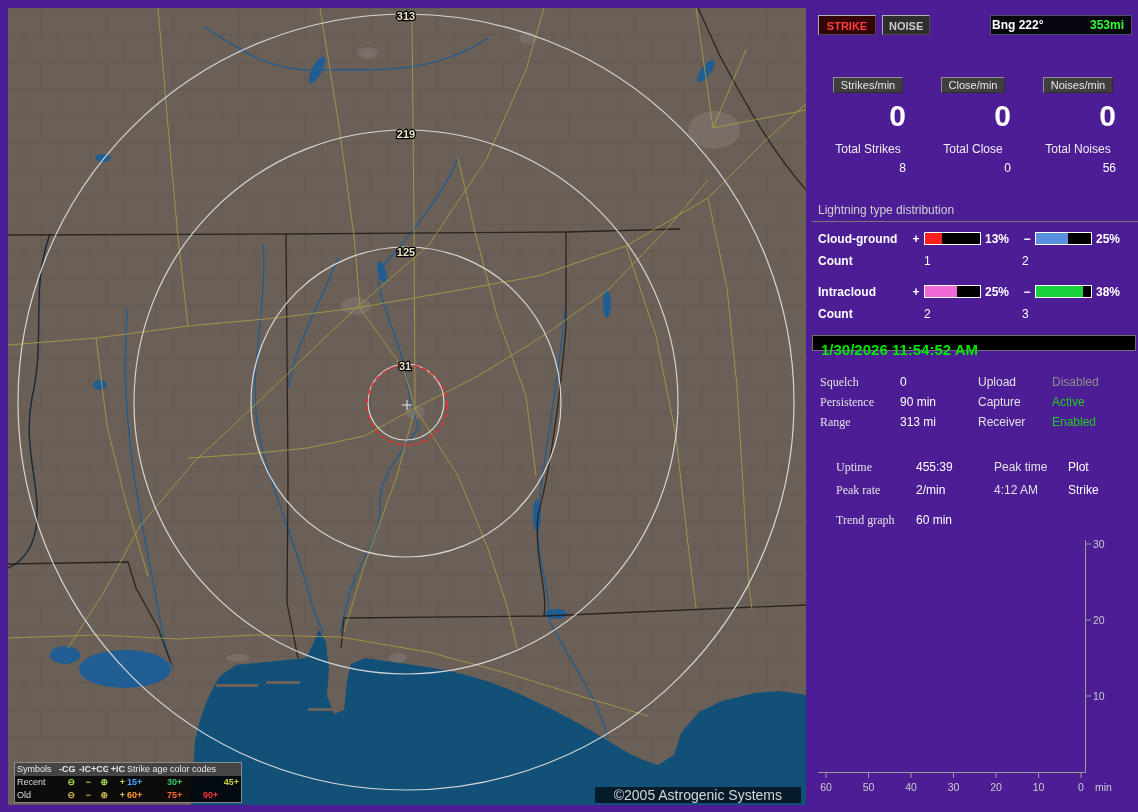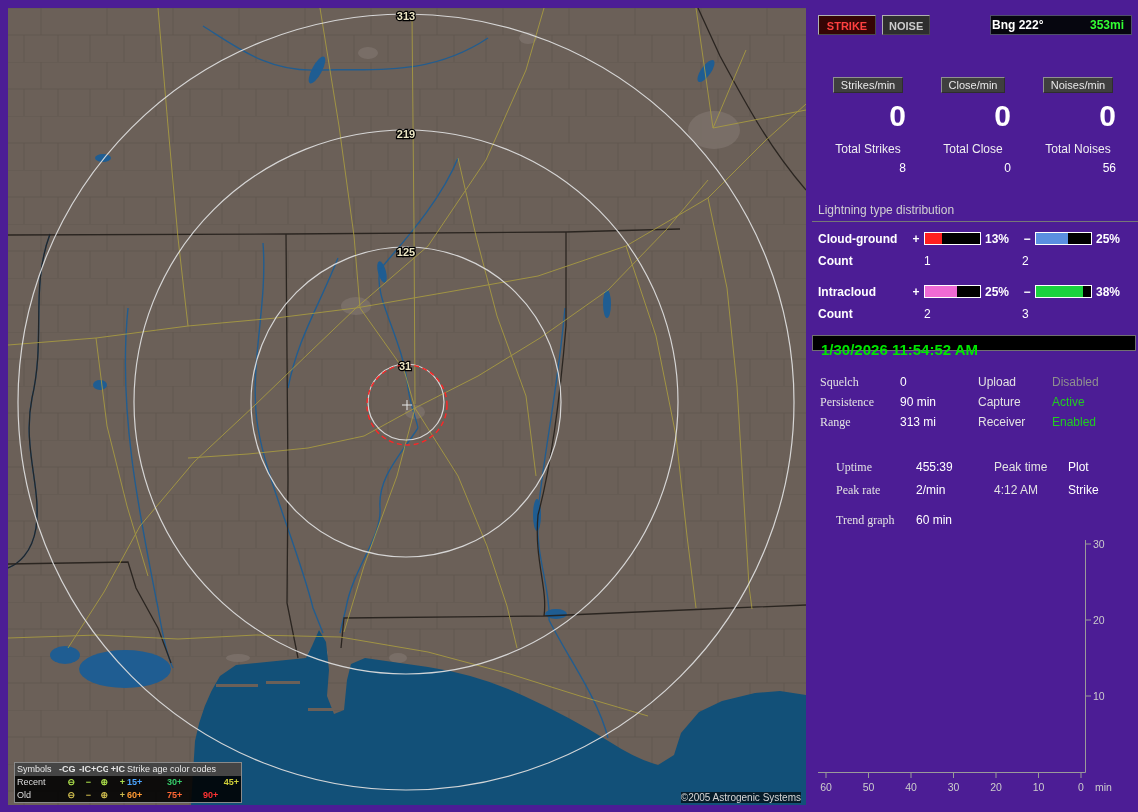--- a/index.html
+++ b/index.html
@@ -3,21 +3,21 @@
 <meta charset="utf-8">
 <style>
   html,body{margin:0;padding:0;background:#000;}
   .stage{position:relative;width:1138px;height:812px;background:#4c1d95;overflow:hidden;
          font-family:"Liberation Sans",sans-serif;color:#fff;}
   
   .map{position:absolute;left:8px;top:8px;width:798px;height:797px;background:#6b6058;overflow:hidden;}
   .map svg.map-canvas{position:absolute;left:0;top:0;}
   .map text.ring-label{fill:#ece6c4;font-size:11px;font-weight:bold;paint-order:stroke;stroke:#000;stroke-width:2.5px;
         font-family:"Liberation Sans",sans-serif;}
-  .credit{position:absolute;right:5px;bottom:2px;font-size:10px;color:#d6d6d6;background:rgba(0,0,0,.65);padding:0 0;}
+  .credit{position:absolute;right:5px;bottom:2px;font-size:14px;color:#d6d6d6;background:rgba(0,0,0,.65);padding:0 19px;}
   
   .legend{position:absolute;left:6px;bottom:2px;border:1px solid #8a8a8a;background:rgba(0,0,0,.88);
           font-size:9px;color:#ddd;}
   .lg-grid{display:grid;grid-template-columns:44px 16px 16px 17px 17px 40px 36px 40px;}
   .lg-cell{line-height:13px;padding:0 2px;white-space:nowrap;}
   .lg-head{background:#454545;color:#e8e8e8;}
   .lg-sym{text-align:right;font-weight:bold;padding:0;}
   .lg-age{text-align:left;font-weight:bold;}
   .lg-span3{grid-column:6 / span 3;}
   

